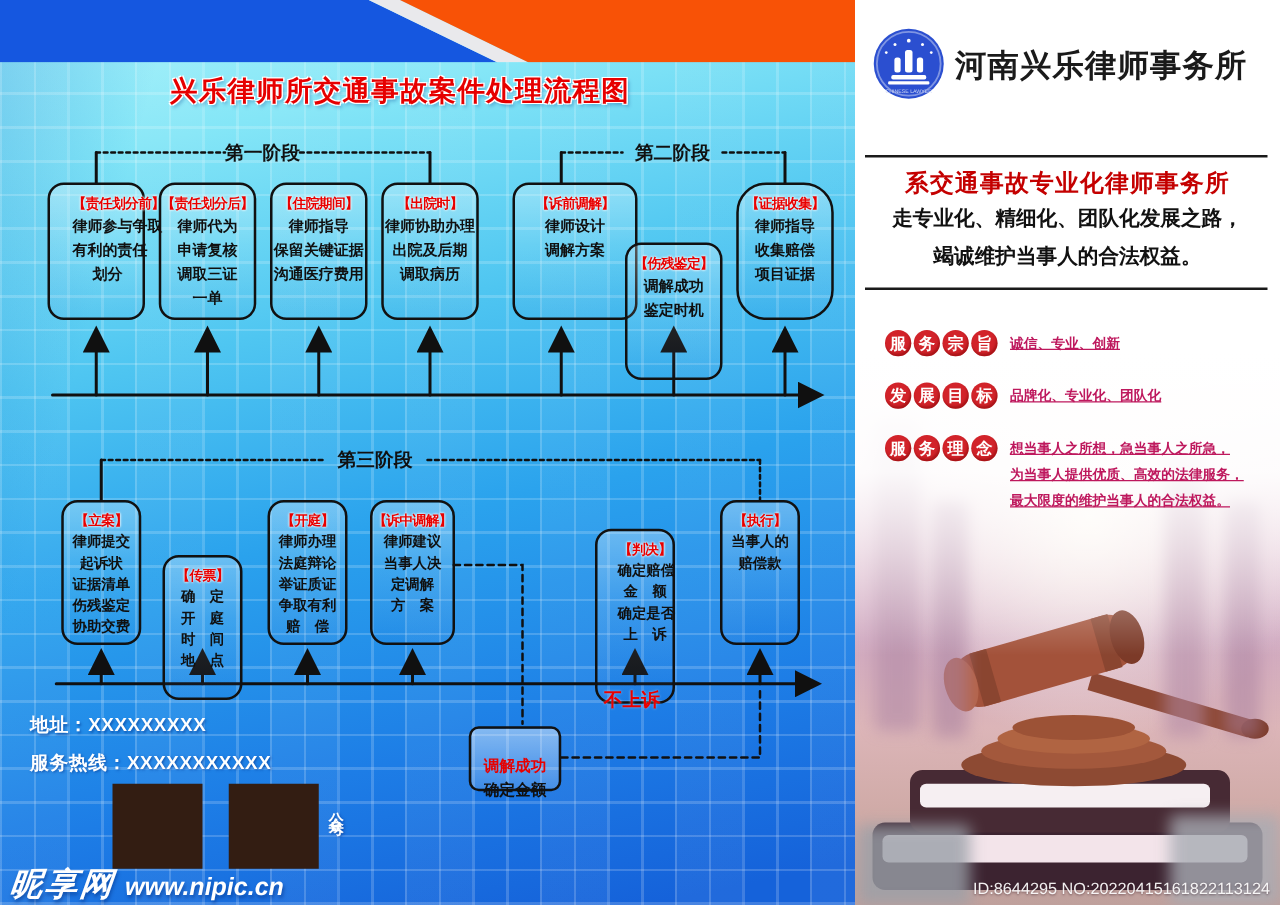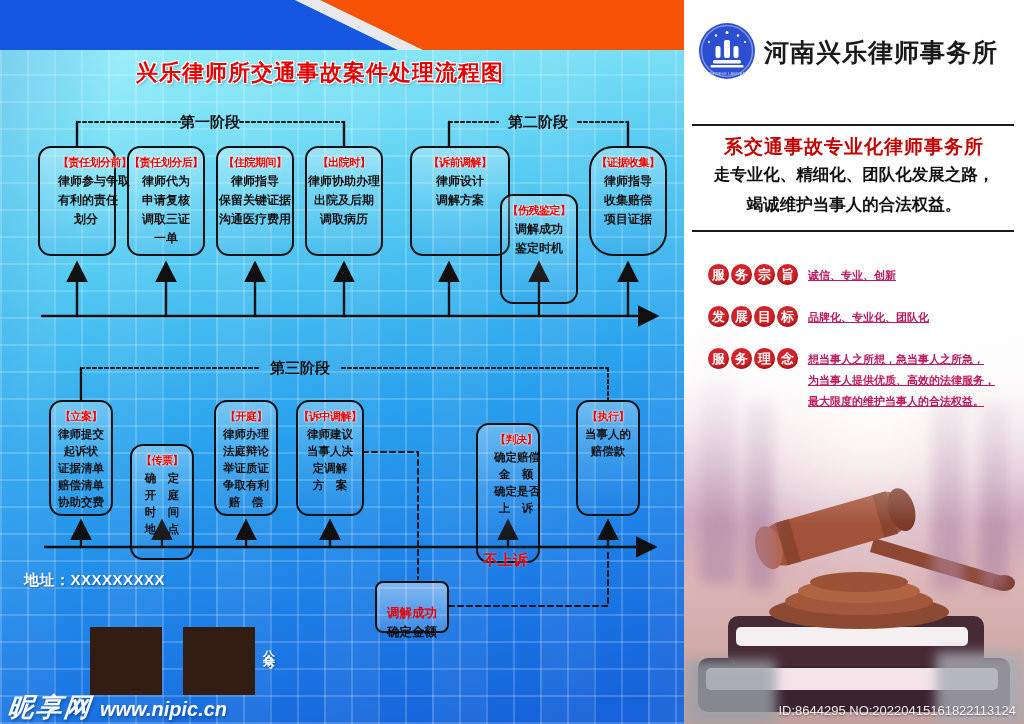--- a/index.html
+++ b/index.html
@@ -193,21 +193,21 @@
           <div class="ln">收集赔偿</div>
           <div class="ln">项目证据</div>
         </div>
       </div>
     <div id="row2">
         <div class="flow-box r2" style="left: 49px; top: 400px; width: 64px; height: 116px;">
           <span class="t">【立案】</span>
           <div class="ln">律师提交</div>
           <div class="ln">起诉状</div>
           <div class="ln">证据清单</div>
-          <div class="ln">赔偿清单</div>
+          <div class="ln">伤残鉴定</div>
           <div class="ln">协助交费</div>
         </div>
         <div class="flow-box r2" style="left: 130px; top: 400px; width: 64px; height: 116px; margin-top: 44px;">
           <span class="t">【传票】</span>
           <div class="ln">确　定</div>
           <div class="ln">开　庭</div>
           <div class="ln">时　间</div>
           <div class="ln">地　点</div>
         </div>
         <div class="flow-box r2" style="left: 214px; top: 400px; width: 64px; height: 116px;">
@@ -240,20 +240,21 @@
       </div>
 
     <div class="mini-box">
       <div class="mt">调解成功</div>
       <div class="mb">确定金额</div>
     </div>
 
     <div class="no-appeal">不上诉</div>
 
     <div class="contact" style="top:571px;">地址：XXXXXXXXX</div>
+    <div class="contact" style="top:601px;">服务热线：XXXXXXXXXXX</div>
 
     <div class="qr" style="left:90px;"></div>
     <div class="qr" style="left:183px;"></div>
     <div class="qr-caption">公众号</div>
 
     <div class="nipic">
       <span class="nm">昵享网</span>
       <span class="url">www.nipic.cn</span>
     </div>
   </div>

